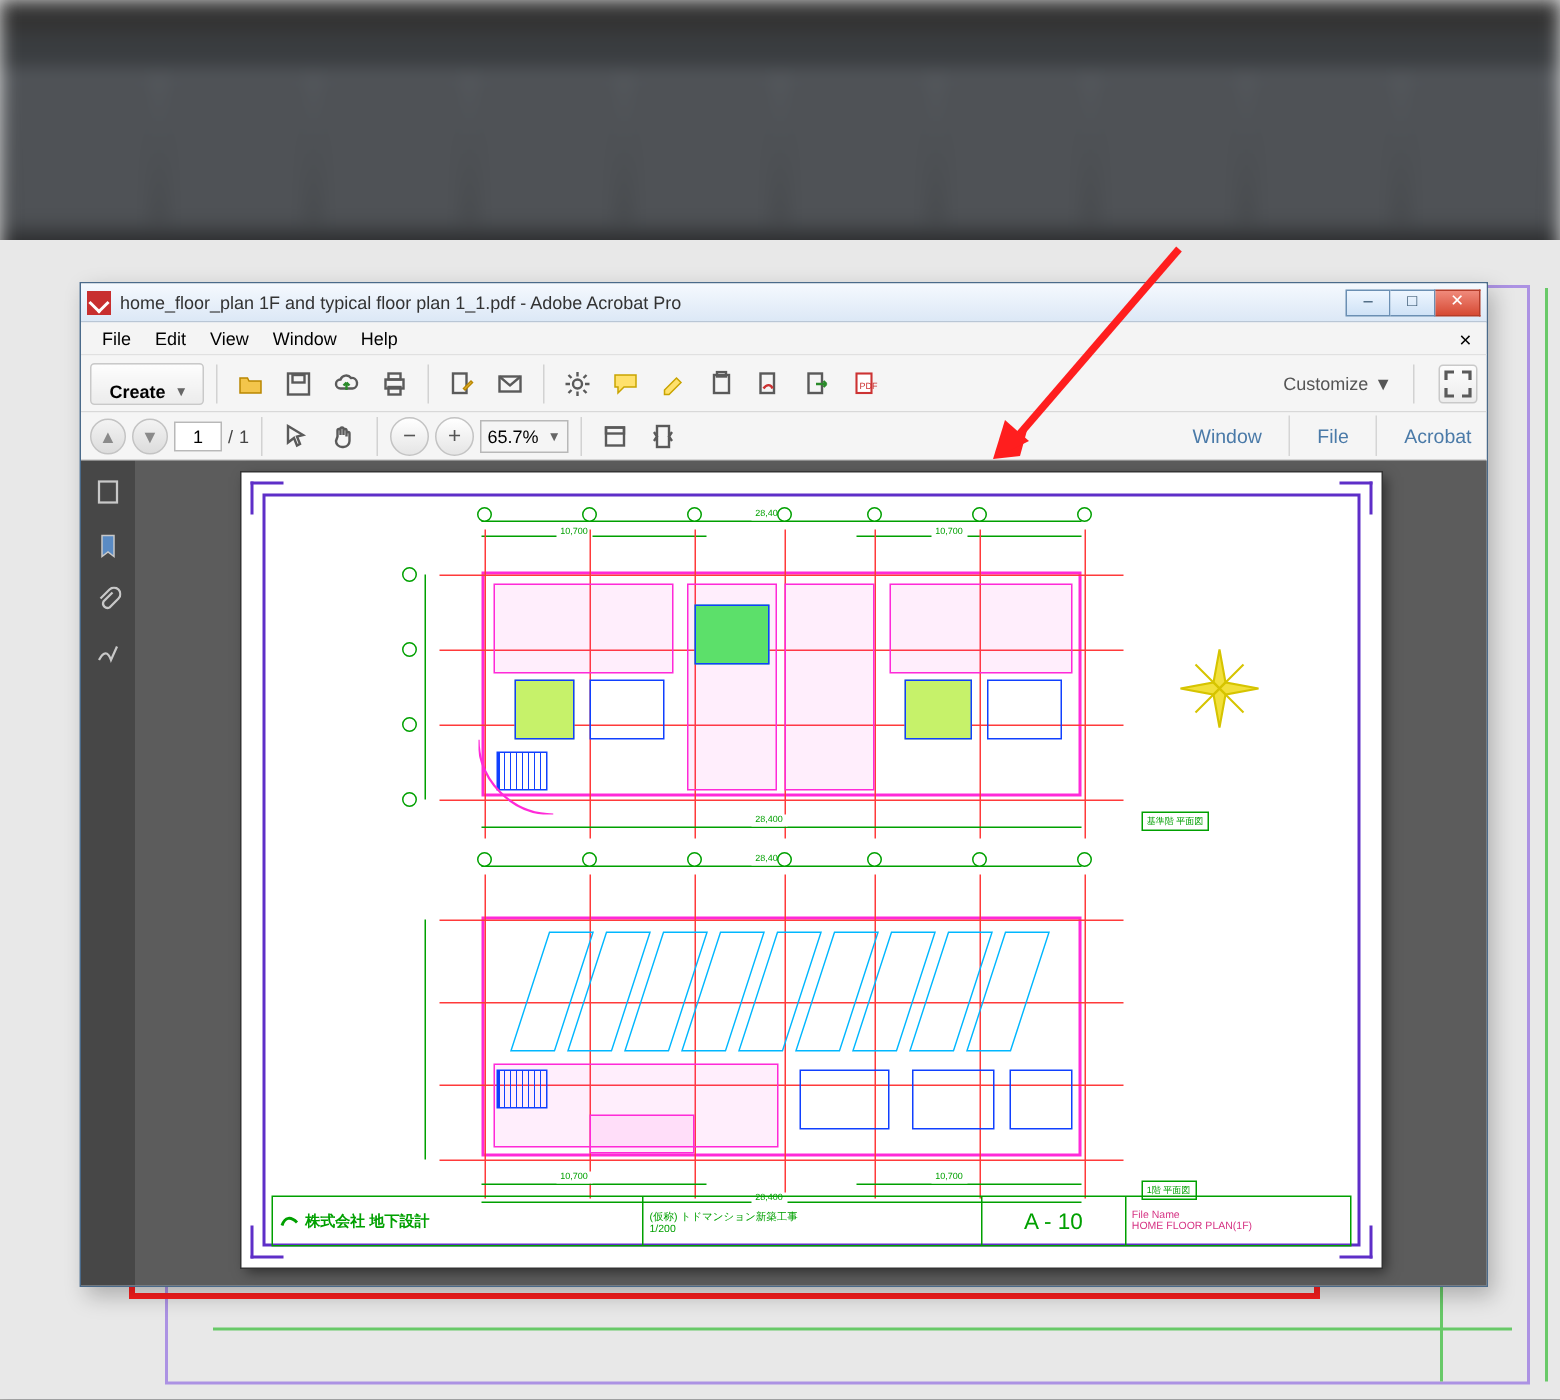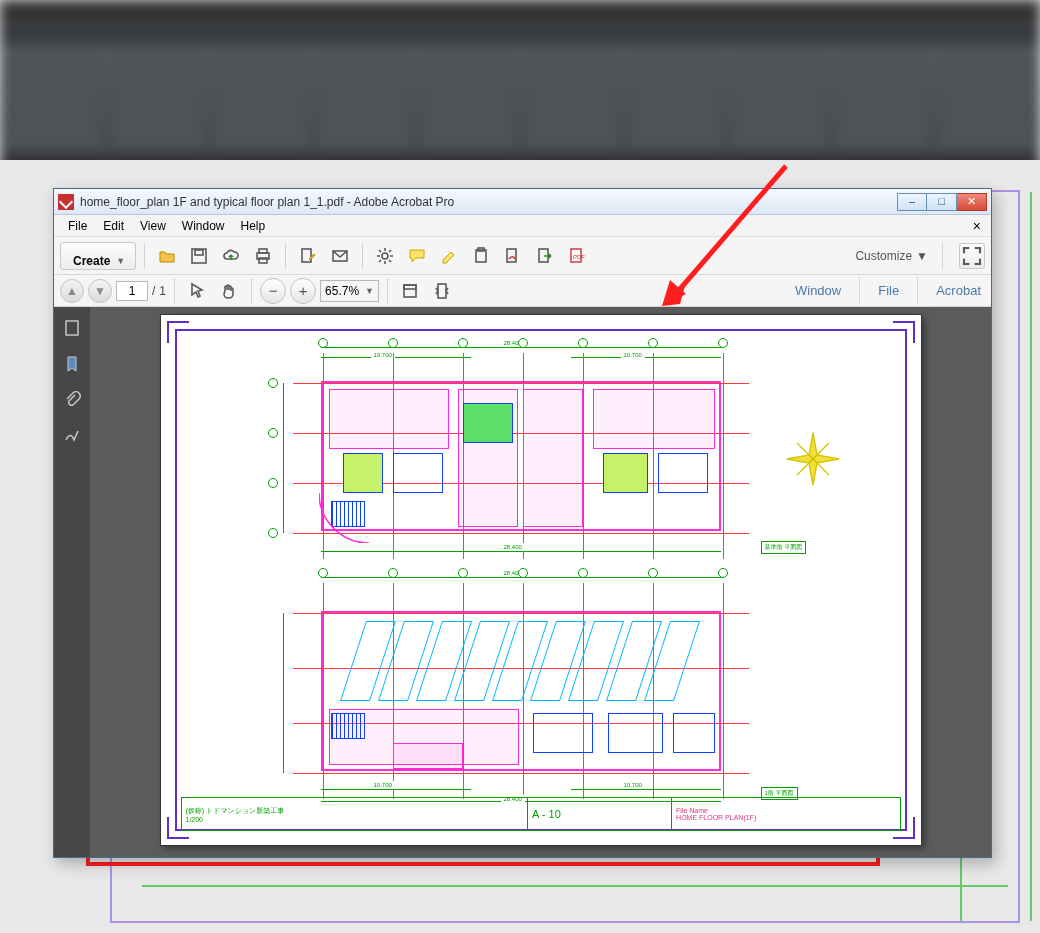--- a/index.html
+++ b/index.html
@@ -99,21 +99,21 @@
   .hatch{background:repeating-linear-gradient(45deg,#ff2ad8 0 1px,transparent 1px 5px);}
   .park{position:absolute;border:1px solid #00b7ff;transform:skewX(-18deg);}
   .stair{position:absolute;background:repeating-linear-gradient(90deg,#1040ff 0 1px,transparent 1px 4px);border:1px solid #1040ff;}
   .label-box{position:absolute;border:1px solid #00a000;font-size:6px;padding:1px 3px;color:#00a000;background:#fff;}
   .compass{position:absolute; right:40px; top:90px; width:56px;height:56px;}
   .compass svg{width:56px;height:56px;}
   .titleblock{position:absolute;left:20px;right:20px;bottom:14px;height:34px;border:1px solid #00a000;display:flex;font-size:7px;color:#00a000;}
   .titleblock .cell{border-right:1px solid #00a000;padding:2px 4px;display:flex;flex-direction:column;justify-content:center;}
   .titleblock .cell:last-child{border-right:none;}
   .titleblock .logo{color:#00a000;font-weight:bold;font-size:10px;display:flex;align-items:center;gap:4px;}
-  .titleblock .big{font-size:11px;}
+  .titleblock .big{font-size:15px;text-align:center;}
 
   
   .ico{stroke:#5a5a5a;fill:none;stroke-width:1.6;}
 </style>
 </head>
 <body>
 
 <div class="bg-ribbon">
   <div class="title"></div>
   <div class="tabs"></div>
@@ -468,20 +468,28 @@
                 <polygon points="44,12 32,24 28,28" fill="none"></polygon>
                 <polygon points="44,44 32,32 28,28" fill="none"></polygon>
                 <polygon points="12,44 24,32 28,28" fill="none"></polygon>
                 <polygon points="12,12 24,24 28,28" fill="none"></polygon>
               </g>
             </svg>
           </div>
         </div>
 
         <div class="titleblock">
+          <div class="cell" style="flex:2.2">
+            <div class="logo">
+              <svg width="14" height="14" viewBox="0 0 14 14">
+                  <path d="M2 10c2-6 6-6 10-2" stroke="#00a000" stroke-width="2" fill="none"></path>
+                </svg>
+              <span>株式会社 地下設計</span>
+            </div>
+          </div>
           <div class="cell" style="flex:2">
             <span>(仮称) トドマンション新築工事</span>
             <span>1/200</span>
           </div>
           <div class="cell" style="flex:.8">
             <span class="big">A - 10</span>
           </div>
           <div class="cell" style="flex:1.3">
             <span style="color:#d63384">File Name</span>
             <span style="color:#d63384">HOME FLOOR PLAN(1F)</span>

